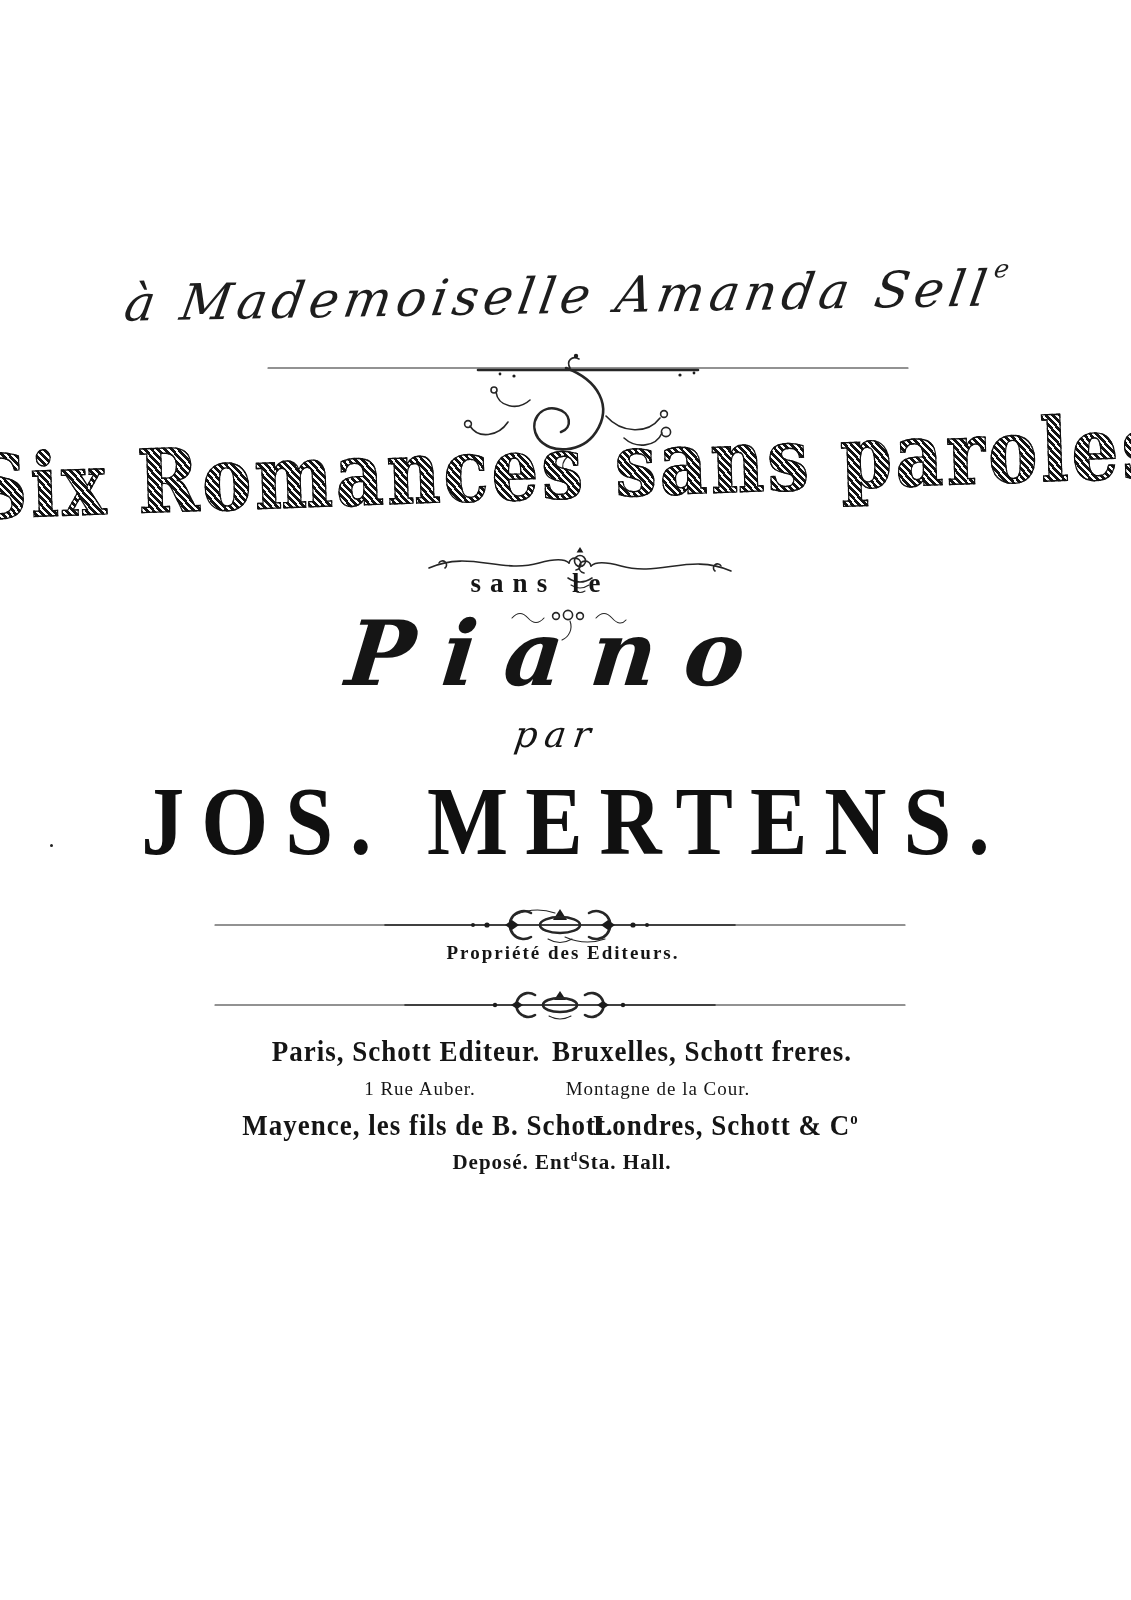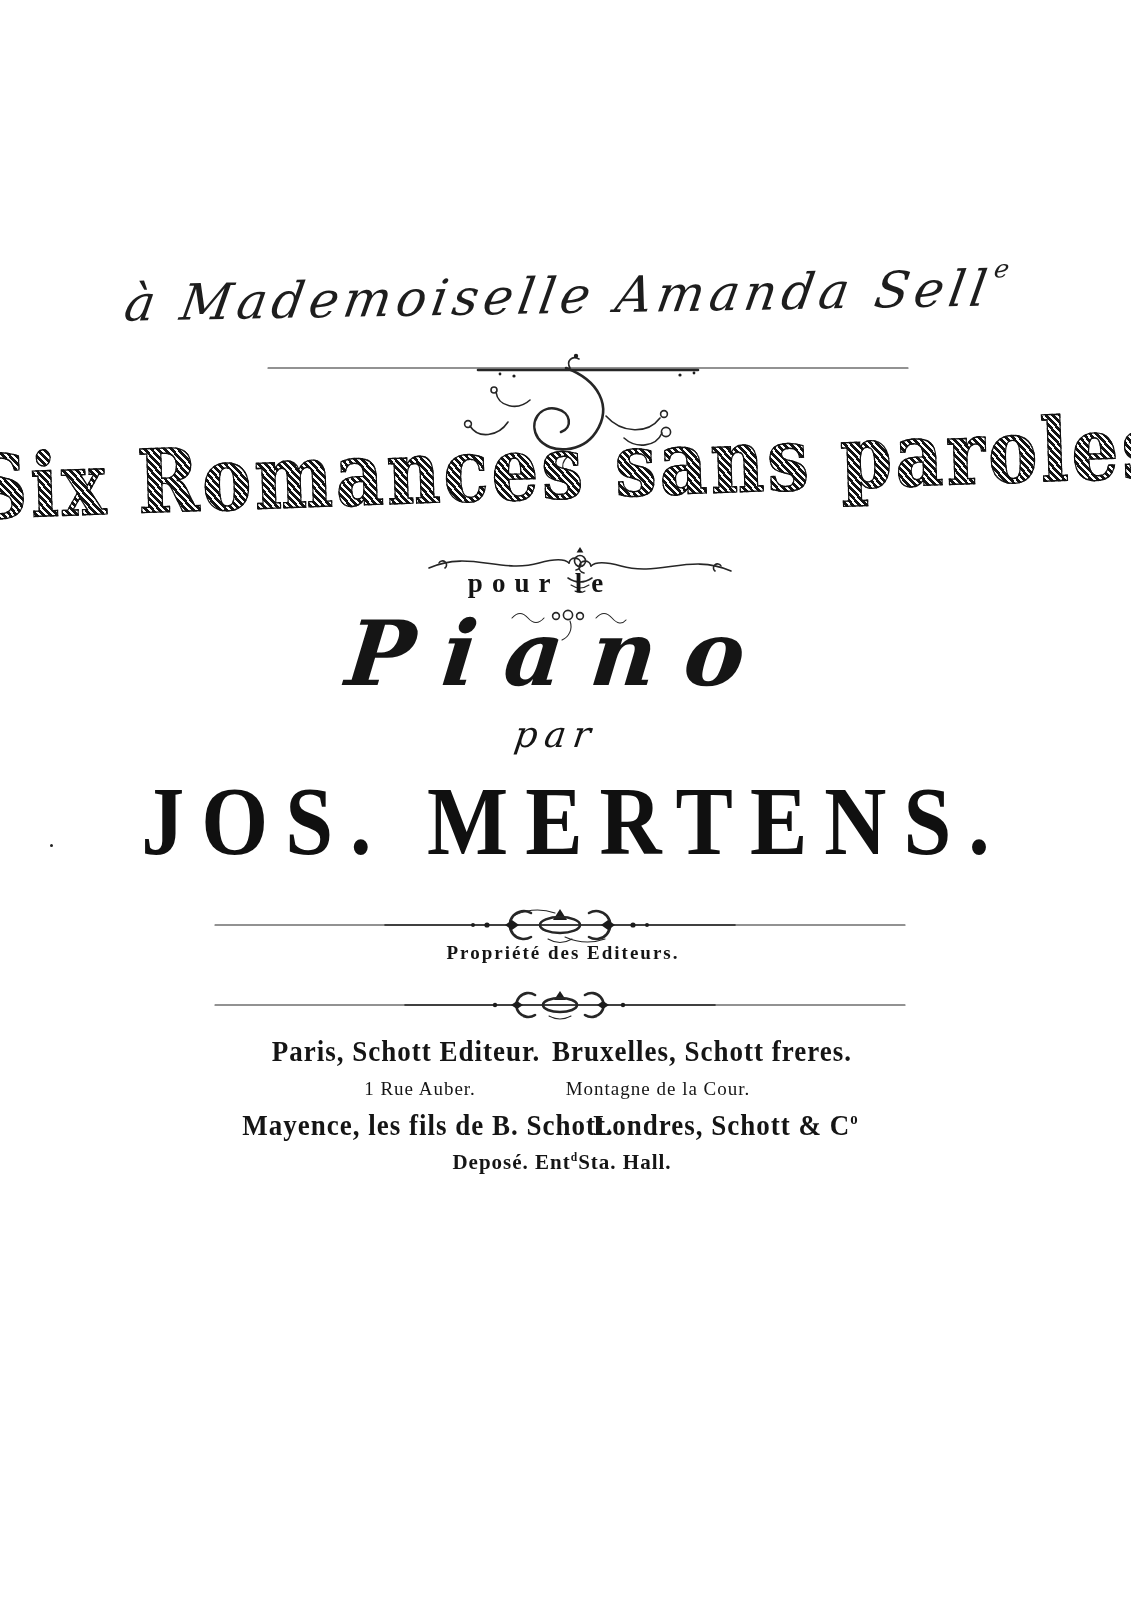--- a/index.html
+++ b/index.html
@@ -114,21 +114,21 @@
     <path d="M166,28 a6,6 0 1 0 -7,7"></path>
     <circle cx="155" cy="23" r="5.5"></circle>
     <path d="M155,9 l3.4,5.6 h-6.8 z" class="fill"></path>
     <path d="M20,30 a4,4 0 1 0 -6,-5"></path>
     <path d="M290,33 a4,4 0 1 1 6,-5"></path>
     <path d="M143,40 q12,8 24,0"></path>
     <path d="M146,47 q9,6 18,0" class="thin"></path>
     <path d="M150,53 q5,3 10,0" class="thin"></path>
   </svg>
 
-  <div class="abs pour-le">pour le</div>
+  <div class="abs pour-le">sans le</div>
 
   <svg class="orn" style="top:606px;left:508px;" width="124" height="40" viewBox="0 0 124 40">
     <path d="M4,12 q8,-9 16,0 q8,9 16,0" class="thin"></path>
     <circle cx="48" cy="10" r="3.4"></circle>
     <circle cx="60" cy="9" r="4.6"></circle>
     <circle cx="72" cy="10" r="3.4"></circle>
     <path d="M88,12 q8,-9 16,0 q8,9 14,2" class="thin"></path>
     <path d="M62,15 c3,8 -1,16 -8,19" class="thin"></path>
   </svg>
 

